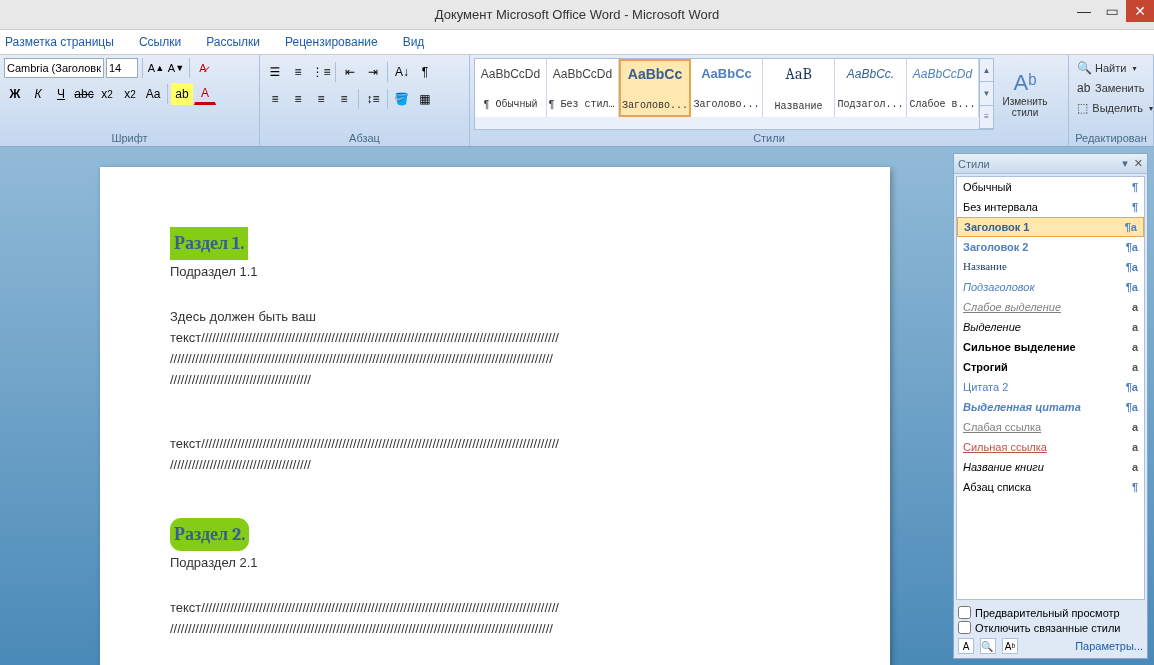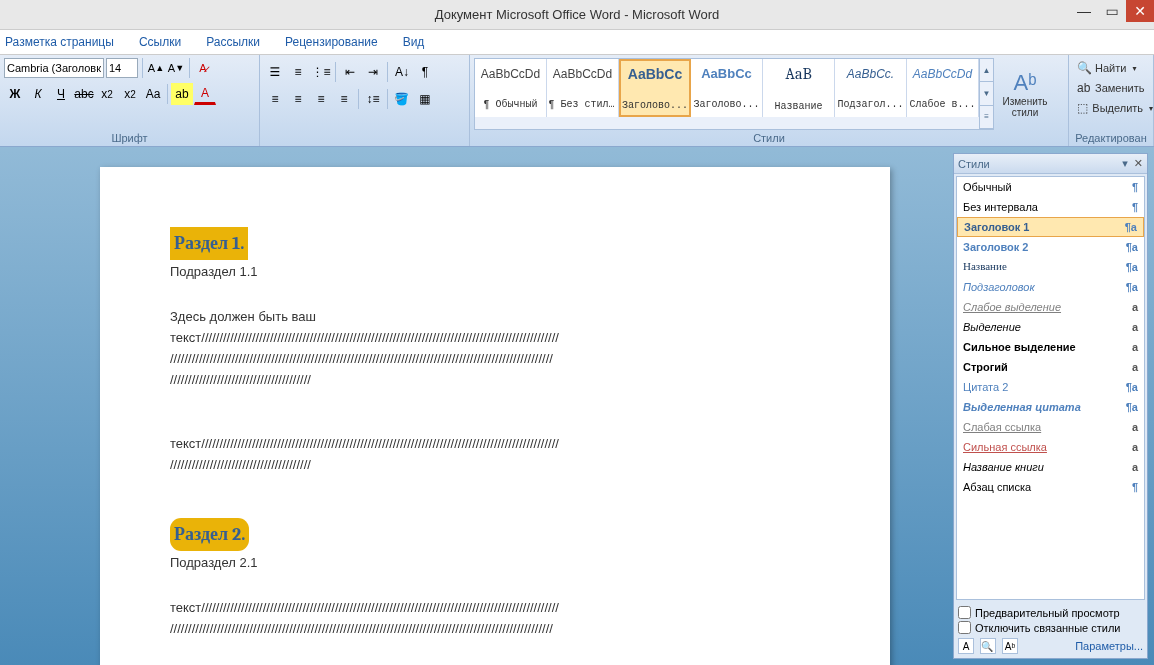--- a/index.html
+++ b/index.html
@@ -48,21 +48,21 @@
 .change-styles .lbl { font-size: 10px; color: #333; text-align: center; line-height: 1.1; }
 
 .editing-group .group-body { flex-direction: column; gap: 0; }
 .editing-item { display: flex; align-items: center; gap: 4px; height: 20px; font-size: 11px; cursor: pointer; padding: 0 4px; color: #333; }
 .editing-item .eicon { font-size: 12px; width: 14px; }
 
 .workspace { position: absolute; top: 147px; left: 0; right: 0; bottom: 0; display: flex; }
 .doc-area { flex: 1; overflow: hidden; padding: 20px 0 0 100px; }
 .page { width: 790px; min-height: 900px; background: #fff; box-shadow: 2px 2px 6px rgba(0,0,0,0.3); padding: 60px 70px; font-family: Calibri, sans-serif; font-size: 13px; color: #333; }
 .page h1 { font-family: Cambria, serif; color: #365f91; font-size: 18px; font-weight: bold; margin: 0; display: inline-block; }
-.page .sel { background: #eab308; padding: 2px 1px; }
+.page .sel { background: #84cc16; padding: 2px 1px; }
 .page p { margin: 4px 0; line-height: 1.3; word-break: break-all; }
 .page .gap { height: 20px; }
 
 .styles-pane { width: 195px; background: #dfe9f5; border: 1px solid #8aa8ce; margin: 6px 6px 6px 2px; display: flex; flex-direction: column; }
 .styles-pane .pane-header { height: 20px; background: linear-gradient(#e8eff8,#cadaee); border-bottom: 1px solid #aac0dc; display: flex; align-items: center; justify-content: space-between; padding: 0 4px; font-size: 11px; color: #4a6a8a; }
 .styles-pane .pane-header .close-pane { cursor: pointer; color: #555; }
 .styles-pane .pane-body { flex: 1; background: #fff; margin: 2px; border: 1px solid #aac0dc; overflow-y: auto; }
 .style-list-item { display: flex; align-items: center; justify-content: space-between; padding: 2px 6px; height: 20px; font-size: 11px; cursor: pointer; border-bottom: 1px solid transparent; }
 .style-list-item.selected { border: 1px solid #e8a54a; background: #ffe8b0; }
 .style-list-item .marker { font-size: 11px; color: #555; font-weight: bold; }
@@ -156,20 +156,21 @@
         <div class="tbtn">≡</div>
         <div class="tbtn">≡</div>
         <div class="tbtn">≡</div>
         <div class="sep"></div>
         <div class="tbtn">↕≡</div>
         <div class="sep"></div>
         <div class="tbtn">🪣</div>
         <div class="tbtn">▦</div>
       </div>
     </div>
+    <div class="group-label">Абзац</div>
   </div>
 
   <div class="ribbon-group styles-group" style="flex:1;">
     <div class="group-body">
       <div class="style-gallery" id="style-gallery">
           <div class="style-item">
             <div class="style-sample ">AaBbCcDd</div>
             <div class="style-name">¶ Обычный</div>
           </div>
           <div class="style-item">

